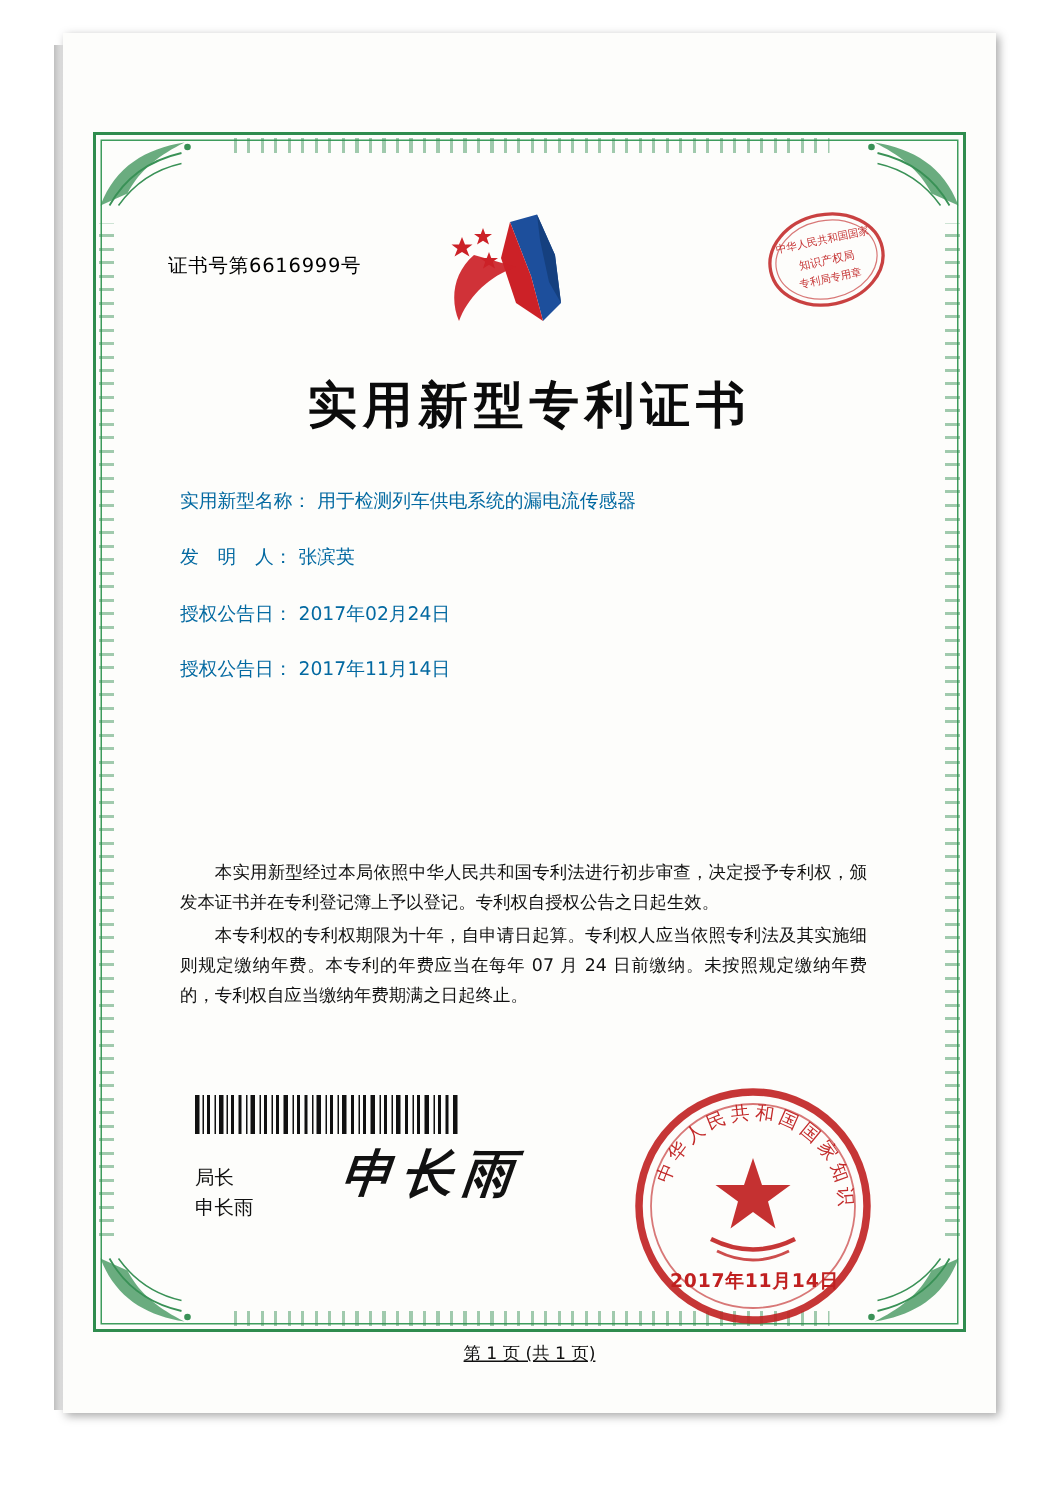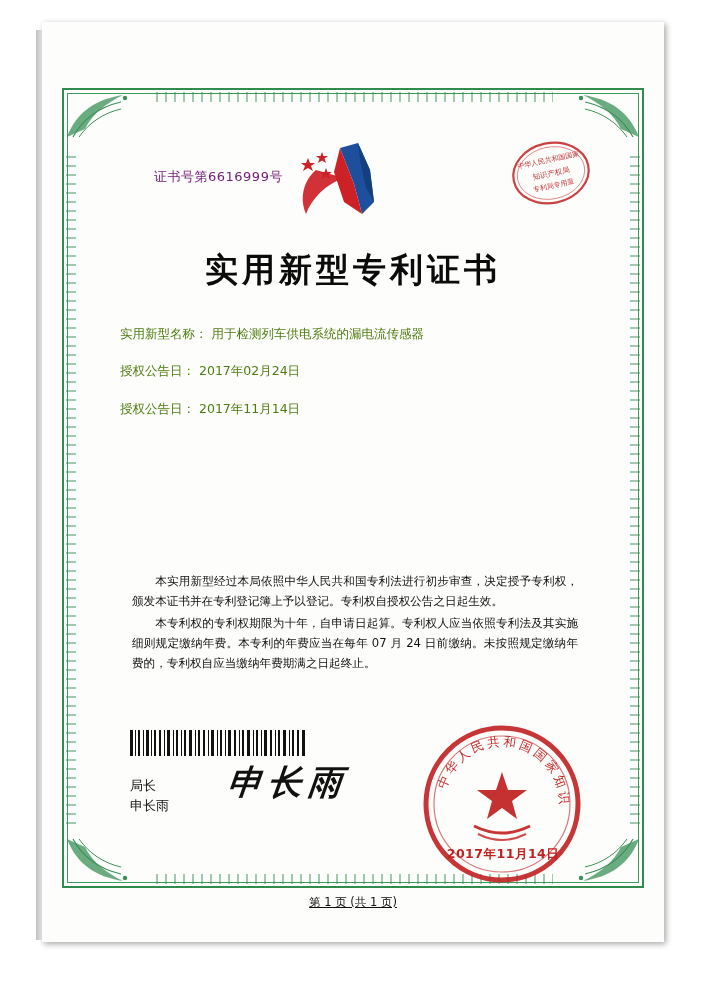--- a/index.html
+++ b/index.html
@@ -107,23 +107,22 @@
   .edge-side.left { left: 3px; }
   .edge-side.right { right: 3px; }
 
   
   .cert-number {
     position: absolute;
     left: 112px;
     top: 168px;
     font-family: "DejaVu Sans", "Liberation Sans", sans-serif;
     font-size: 13px;
-    color: #701a75;
+    color: #000000;
     letter-spacing: 0.5px;
-    margin-left: 42px;
   }
   .logo {
     position: absolute;
     left: 296px;
     top: 140px;
     width: 110px;
     height: 86px;
   }
   .red-seal-top {
     position: absolute;
@@ -149,21 +148,21 @@
   .fields {
     position: absolute;
     left: 120px;
     top: 326px;
     width: 470px;
   }
   .field-row {
     display: flex;
     align-items: baseline;
     font-size: 12.5px;
-    color: #4d7c0f;
+    color: #0369a1;
     margin-bottom: 21px;
     line-height: 1.3;
   }
   .field-label {
     white-space: pre;
     flex: 0 0 auto;
   }
   .field-value {
     margin-left: 4px;
     flex: 1 1 auto;
@@ -179,21 +178,21 @@
     position: absolute;
     left: 120px;
     top: 572px;
     width: 458px;
     font-size: 11.6px;
     line-height: 1.72;
     color: #111;
     text-align: justify;
   }
   .body-text p {
-    margin: 0 0 2px 12px;
+    margin: 0 0 2px 0;
     text-indent: 2em;
   }
 
   
   .barcode {
     position: absolute;
     left: 130px;
     top: 730px;
     width: 178px;
     height: 26px;
@@ -336,20 +335,24 @@
     </g>
   </svg>
 </div>
 
 <div class="title">实用新型专利证书</div>
 
 <div class="fields">
   <div class="field-row">
     <span class="field-label">实用新型名称：</span>
     <span class="field-value">用于检测列车供电系统的漏电流传感器</span>
+  </div>
+  <div class="field-row">
+    <span class="field-label">发　明　人：</span>
+    <span class="field-value">张滨英</span>
   </div>
   <div class="field-row">
     <span class="field-label">授权公告日：</span>
     <span class="field-value">2017年02月24日</span>
   </div>
   <div class="field-row">
     <span class="field-label">授权公告日：</span>
     <span class="field-value">2017年11月14日</span>
   </div>
 </div>

